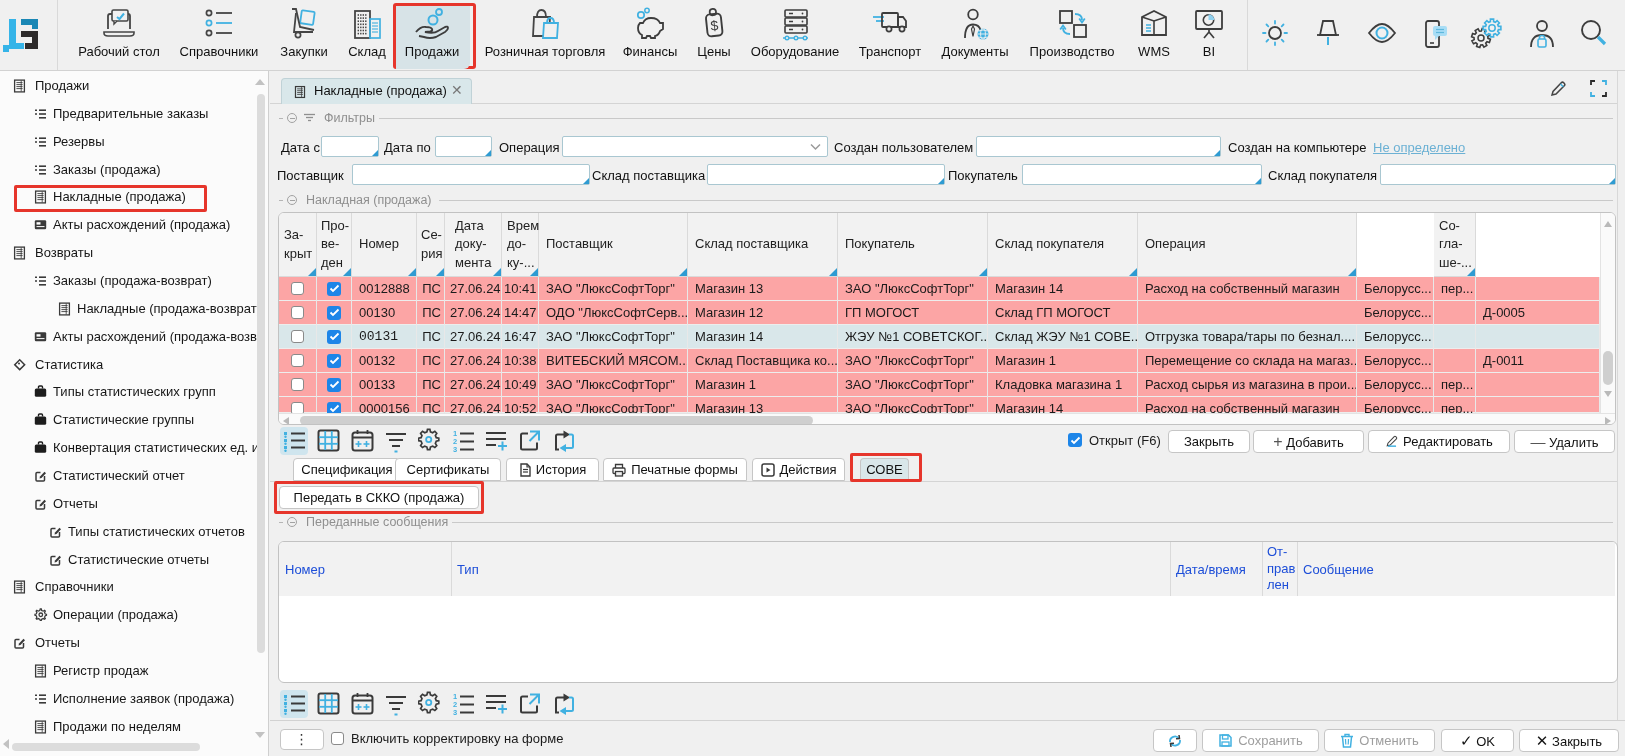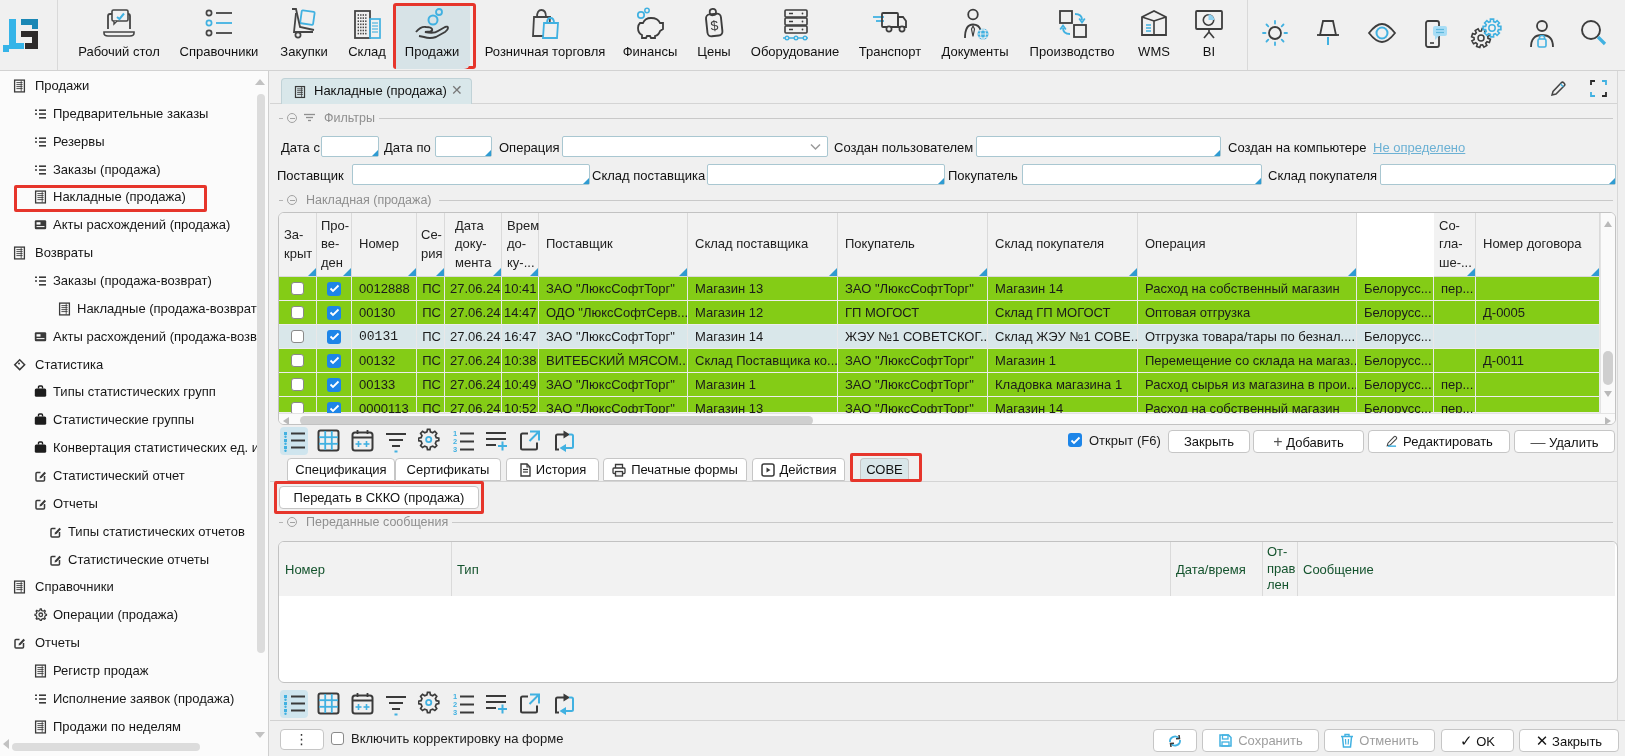--- a/index.html
+++ b/index.html
@@ -37,40 +37,40 @@
 .legend .lline { position:absolute; top:8px; height:1px; background:#c9c9c9; }
 
 .flabel { position:absolute; font-size:13px; color:#111; white-space:nowrap; }
 .finput { position:absolute; height:21px; background:#fff; border:1px solid #a9c7d1; border-radius:2px; }
 .finput .corner { position:absolute; right:0; bottom:0; width:0; height:0; border-left:6px solid transparent; border-bottom:6px solid #2f9bd2; }
 
 #gridpanel { position:absolute; left:8px; top:141px; width:1338px; height:213px; background:#fff; border:1px solid #c2c2c2; border-radius:6px; overflow:hidden; }
 .hcell { position:absolute; top:0; height:64px; background:#f2f2f2; border-right:1px solid #dadada; border-bottom:1px solid #dadada; font-size:13px; color:#222; display:flex; align-items:center; line-height:18.5px; }
 .hcell .htxt { position:relative; left:7px; }
 .hcell .sortt { position:absolute; right:0; bottom:0; width:0; height:0; border-left:8px solid transparent; border-bottom:8px solid #2f9bd2; }
-.trow { position:absolute; left:0; width:1321px; height:24px; border-bottom:1px solid #ededed; background:#84cc16; }
+.trow { position:absolute; left:0; width:1321px; height:24px; border-bottom:1px solid #ededed; background:#fca5a5; }
 .tcell { position:absolute; top:0; height:24px; line-height:23px; padding-left:7px; border-right:1px solid #e8e8e8; font-size:13px; white-space:nowrap; overflow:hidden; }
 .c0{left:0;width:38px}.c1{left:38px;width:35px}.c2{left:73px;width:65px}.c3{left:138px;width:28px}
 .tcell.c3{padding-left:2px;text-align:center}
 .c4{left:166px;width:57px;padding-left:5px}.c5{left:223px;width:37px}
 .tcell.c5{padding-left:2px;text-align:right;padding-right:3px}.c6{left:260px;width:149px}
 .c7{left:409px;width:150px}.c8{left:559px;width:150px}.c9{left:709px;width:150px}.c10{left:859px;width:219px}
 .c11{left:1078px;width:77px}.c12{left:1155px;width:42px}.c13{left:1197px;width:124px}
 .cbu { position:absolute; width:13px; height:13px; border:1px solid #8a8a8a; border-radius:3px; background:#fff; }
 .cbc { position:absolute; width:14px; height:14px; border-radius:3px; background:#1d85e8; }
 .cbc svg { position:absolute; left:1.5px; top:2.5px; }
 
 .iconrow { position:absolute; height:30px; }
 
 .tab2 { position:absolute; top:0; height:23px; background:#fff; border:1px solid #c6c6c6; border-radius:4px 4px 0 0; font-size:13px; text-align:center; color:#111; }
 
 .btn { position:absolute; background:#fff; border:1px solid #c6c6c6; border-radius:4px; font-size:13px; color:#111; text-align:center; }
 
 #msgpanel { position:absolute; left:8px; top:470px; width:1340px; height:142px; background:#fff; border:1px solid #c2c2c2; border-radius:6px; overflow:hidden; }
-.mhcell { position:absolute; top:0; height:54px; background:#f2f2f2; border-right:1px solid #dadada; font-size:13px; color:#14532d; }
+.mhcell { position:absolute; top:0; height:54px; background:#f2f2f2; border-right:1px solid #dadada; font-size:13px; color:#1d4ed8; }
 #botbar { position:absolute; left:0; top:649px; width:1355px; height:36px; border-top:1px solid #d2d2d2; background:#f0f0f0; }
 .red3 { position:absolute; border:3px solid #e6352b; }
 </style>
 </head>
 <body>
 <div id="topbar">
 <div style="position:absolute;left:9px;top:19px;width:30px;height:30px;">
   <div style="position:absolute;left:0;top:0;width:7px;height:30px;background:#35b4e8;"></div>
   <div style="position:absolute;left:0;top:24px;width:15px;height:6px;background:#35b4e8;"></div>
   <div style="position:absolute;left:12px;top:0;width:17px;height:6px;background:#1a87b5;"></div>
@@ -647,24 +647,20 @@
         <div class="sortt"></div>
       </div>
 <div class="hcell c10">
         <div class="htxt">Операция</div>
         <div class="sortt"></div>
       </div>
 <div class="hcell c12">
         <div class="htxt" style="left:5px;">Со-<br>гла-<br>ше-...</div>
         <div class="sortt"></div>
       </div>
-<div class="hcell c13">
-        <div class="htxt">Номер договора</div>
-        <div class="sortt"></div>
-      </div>
 <div class="trow" style="top:64px;height:24px;">
         <div class="tcell c0" style="">
           <div class="cbu" style="left:12px;top:5px;"></div>
         </div>
         <div class="tcell c1" style="">
           <div class="cbc" style="left:10px;top:4.5px;">
             <svg width="11" height="9" viewBox="0 0 11 9">
               <path d="M1.5 4.5 L4 7 L9.5 1.5" fill="none" stroke="#fff" stroke-width="1.8"></path>
             </svg>
           </div>
@@ -694,21 +690,20 @@
           </div>
         </div>
         <div class="tcell c2" style="">00130</div>
         <div class="tcell c3" style="">ПС</div>
         <div class="tcell c4" style="">27.06.24</div>
         <div class="tcell c5" style="">14:47</div>
         <div class="tcell c6" style="">ОДО "ЛюксСофтСерв...</div>
         <div class="tcell c7" style="">Магазин 12</div>
         <div class="tcell c8" style="">ГП МОГОСТ</div>
         <div class="tcell c9" style="">Склад ГП МОГОСТ</div>
-        <div class="tcell c10" style="">Оптовая отгрузка</div>
         <div class="tcell c11" style="">Белорусс...</div>
         <div class="tcell c12" style=""></div>
         <div class="tcell c13" style="">Д-0005</div>
       </div>
 <div class="trow" style="top:112px;height:24px;background:#d9e7ea;">
         <div class="tcell c0" style="background:transparent;">
           <div class="cbu" style="left:12px;top:5px;"></div>
         </div>
         <div class="tcell c1" style="background:transparent;">
           <div class="cbc" style="left:10px;top:4.5px;">
@@ -782,21 +777,21 @@
         <div class="tcell c0" style="">
           <div class="cbu" style="left:12px;top:5px;"></div>
         </div>
         <div class="tcell c1" style="">
           <div class="cbc" style="left:10px;top:4.5px;">
             <svg width="11" height="9" viewBox="0 0 11 9">
               <path d="M1.5 4.5 L4 7 L9.5 1.5" fill="none" stroke="#fff" stroke-width="1.8"></path>
             </svg>
           </div>
         </div>
-        <div class="tcell c2" style="">0000113</div>
+        <div class="tcell c2" style="">0000156</div>
         <div class="tcell c3" style="">ПС</div>
         <div class="tcell c4" style="">27.06.24</div>
         <div class="tcell c5" style="">10:52</div>
         <div class="tcell c6" style="">ЗАО "ЛюксСофтТорг"</div>
         <div class="tcell c7" style="">Магазин 13</div>
         <div class="tcell c8" style="">ЗАО "ЛюксСофтТорг"</div>
         <div class="tcell c9" style="">Магазин 14</div>
         <div class="tcell c10" style="">Расход на собственный магазин</div>
         <div class="tcell c11" style="">Белорусс...</div>
         <div class="tcell c12" style="">пер...</div>
@@ -853,21 +848,21 @@
  <div class="btn" style="left:983px;top:5px;width:111px;height:23px;line-height:22px;"><span style="color:#555;font-size:16px;">+</span> Добавить</div>
  <div class="btn" style="left:1098px;top:5px;width:142px;height:23px;line-height:22px;"><svg style="vertical-align:-2px;margin-right:4px;" width="14" height="14" viewBox="0 0 19 19" fill="none">
           <path d="M3 16 L4 12.5 L12.5 3.5 Q13.5 2.5 15 4 Q16.5 5.5 15.5 6.5 L7 15 L3 16 Z" stroke="#454545" stroke-width="1.5"></path>
           <line x1="4" y1="16.5" x2="15" y2="16.5" stroke="#41b1e1" stroke-width="2"></line>
         </svg>Редактировать</div>
  <div class="btn" style="left:1244px;top:5px;width:101px;height:23px;line-height:22px;"><span style="color:#555;font-size:15px;">—</span> Удалить</div>
 </div>
 
 <div id="tabs2" style="position:absolute;left:0;top:387px;width:1347px;height:24px;">
  <div style="position:absolute;left:0;bottom:0;width:1347px;height:1px;background:#d4d4d4;"></div>
- <div class="tab2" style="left:17px;width:108px;line-height:22px;">Спецификация</div>
+ <div class="tab2" style="left:23px;width:108px;line-height:22px;">Спецификация</div>
  <div class="tab2" style="left:125px;width:106px;line-height:22px;">Сертификаты</div>
  <div class="tab2" style="left:236px;width:93px;line-height:22px;"><svg style="vertical-align:-2.5px;margin-right:4px;" width="13" height="14" viewBox="0 0 13 14" fill="none">
           <path d="M2 1 L8 1 L11 4 L11 13 L2 13 Z" stroke="#3a3a3a" stroke-width="1.4"></path>
           <path d="M8 1 L8 4 L11 4" stroke="#3a3a3a" stroke-width="1.2"></path>
           <line x1="4" y1="6.5" x2="9" y2="6.5" stroke="#3a3a3a" stroke-width="1.2"></line>
           <line x1="4" y1="9" x2="9" y2="9" stroke="#3a3a3a" stroke-width="1.2"></line>
         </svg>История</div>
  <div class="tab2" style="left:333px;width:144px;line-height:22px;"><svg style="vertical-align:-2.5px;margin-right:5px;" width="14" height="14" viewBox="0 0 14 14" fill="none">
           <path d="M3.5 5 L3.5 1.5 L10.5 1.5 L10.5 5" stroke="#3a3a3a" stroke-width="1.3"></path>
           <rect x="1" y="5" width="12" height="5.5" rx="1" stroke="#3a3a3a" stroke-width="1.3"></rect>

